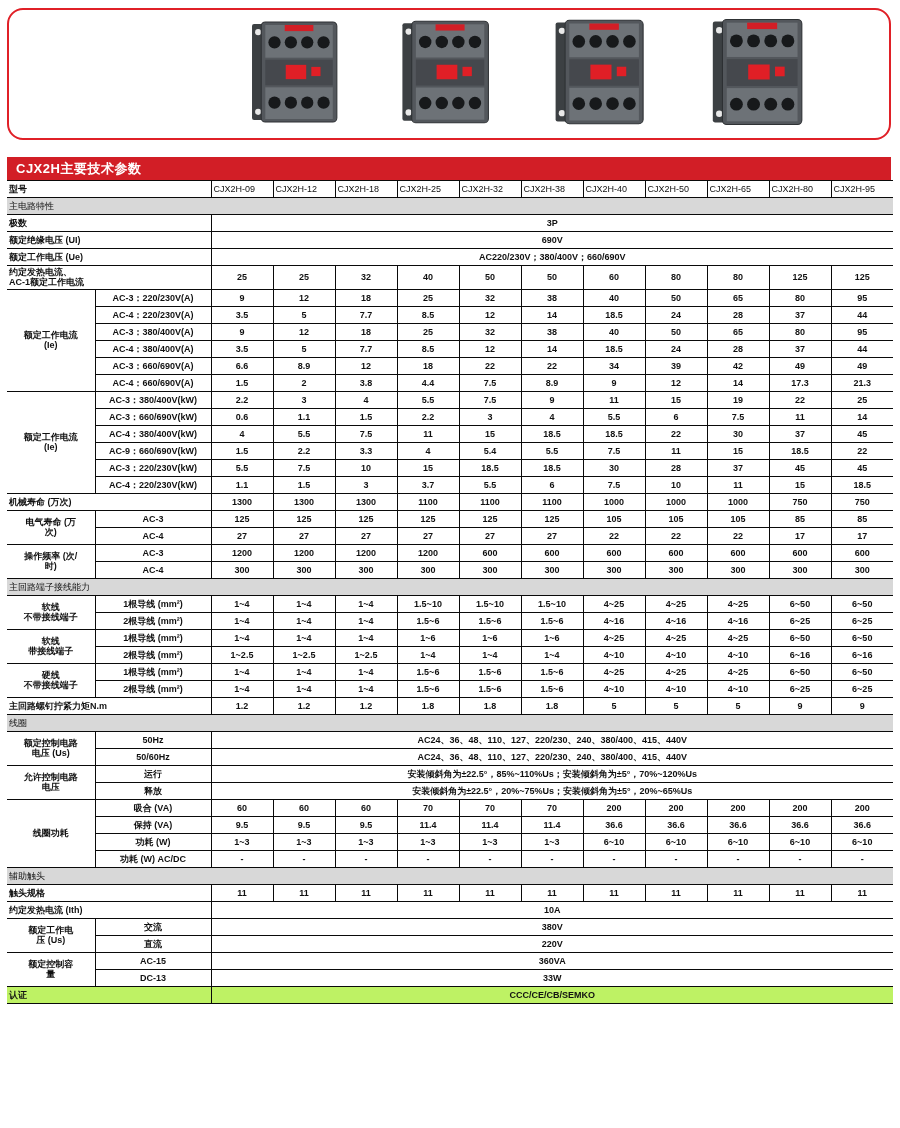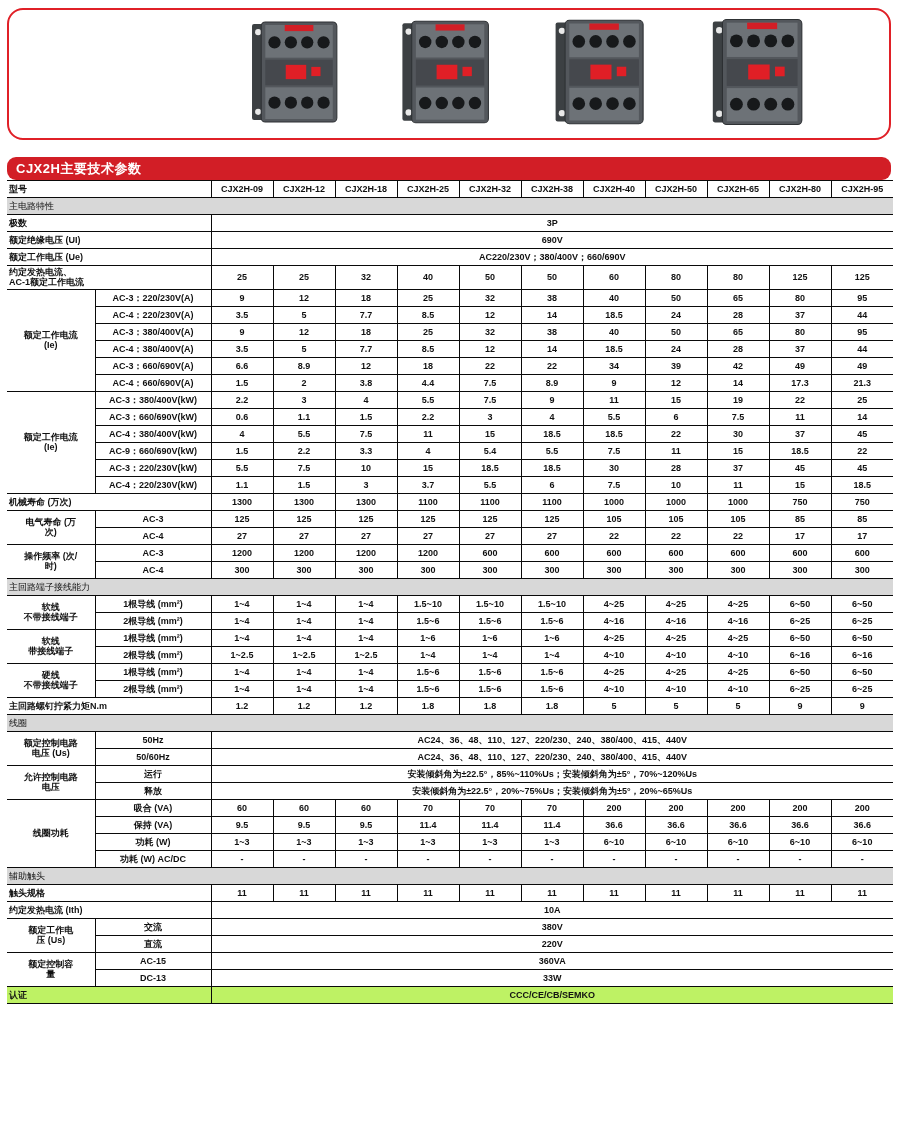--- a/index.html
+++ b/index.html
@@ -8,37 +8,37 @@
   .product-box{
     position:absolute;left:7px;top:8px;width:884px;height:132px;
     border:2px solid #e02027;border-radius:16px;box-sizing:border-box;
     display:flex;align-items:center;gap:58px;padding-left:242px;background:#fff;
   }
   .contactor{flex:0 0 auto;}
 
   .banner{
     position:absolute;left:7px;top:157px;width:884px;height:23px;
     background:#d21e26;color:#fff;font-weight:bold;font-size:13px;
-    line-height:23px;padding-left:9px;box-sizing:border-box;letter-spacing:.5px;border-radius:9px;
+    line-height:23px;padding-left:9px;box-sizing:border-box;letter-spacing:.5px;
   }
 
   .spec-table{
     position:absolute;left:7px;top:180px;width:886px;
     border-collapse:collapse;table-layout:fixed;
   }
   .spec-table td{
     border:1px solid #0a0a0a;font-size:9px;height:17px;
     padding:1px 2px;box-sizing:border-box;color:#111;line-height:1.15;
     overflow:hidden;
   }
   .label{text-align:left;font-weight:bold;padding-left:5px;white-space:pre-line;}
   .glabel{text-align:center;font-weight:bold;padding-left:5px;vertical-align:middle;white-space:pre-line;}
   .slabel{text-align:center;font-weight:bold;padding-left:5px;}
   .val{text-align:center;font-weight:bold;}
-  .model{text-align:center;font-weight:bold;font-size:8.5px;color:#1c1c30;}
+  .model{text-align:left;font-weight:normal;font-size:8.5px;color:#1c1c30;}
   .section{background:#d8d8d8;font-weight:normal;text-align:left;padding-left:7px;border-left:none !important;border-right:none !important;}
   .edge-l{border-left:none !important;margin-top:20px;}
   .edge-r{border-right:none !important;}
   .shaded{background:#bef264;}
 </style>
 </head>
 <body>
 
 <div class="product-box">
   <span class="contactor">

